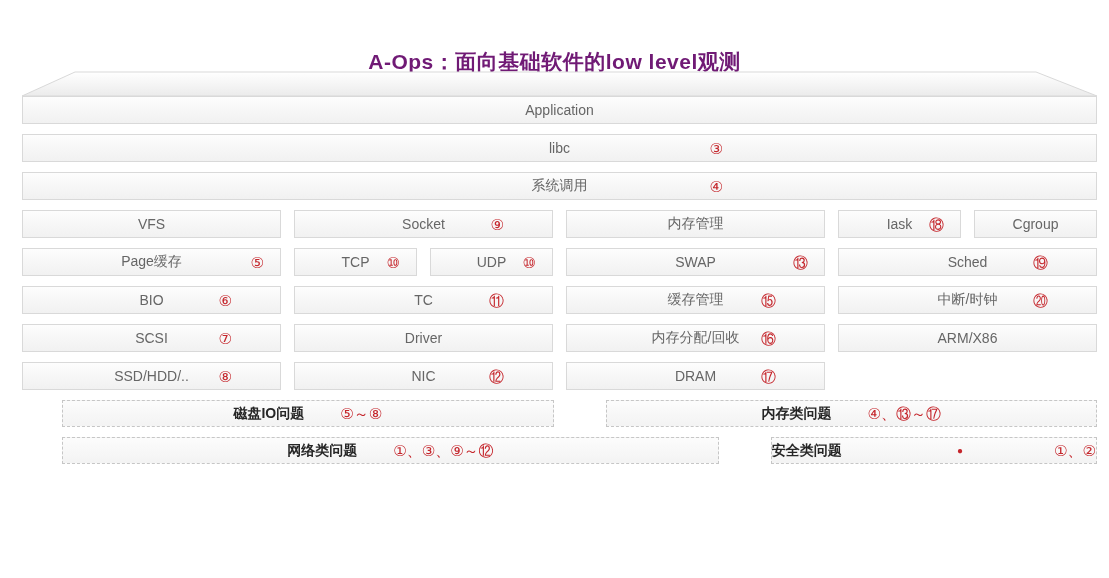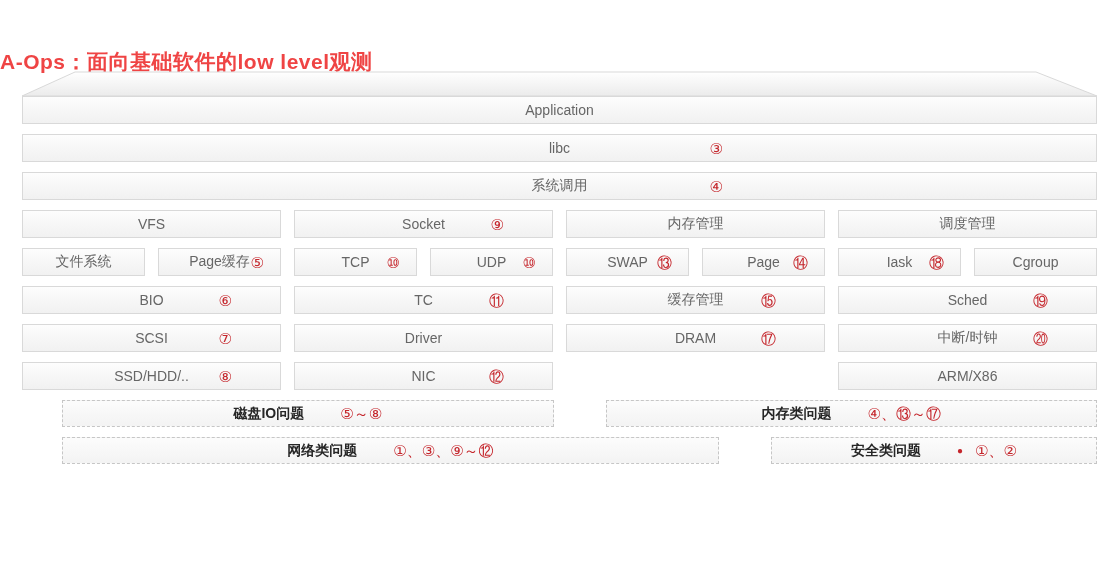--- a/index.html
+++ b/index.html
@@ -1,22 +1,22 @@
 <!DOCTYPE html>
 <html><head>
 <meta charset="utf-8">
 <style>
   html,body{margin:0;padding:0;background:#ffffff;}
   .stage{
     position:relative;width:1109px;height:578px;background:#ffffff;overflow:hidden;
     font-family:"Liberation Sans","DejaVu Sans",sans-serif;
   }
   .title{
-    position:absolute;top:48px;left:0;width:100%;
-    font-size:21px;font-weight:bold;color:#ef4444;letter-spacing:.5px;
+    position:absolute;top:48px;left:0;width:100%;text-align:center;
+    font-size:21px;font-weight:bold;color:#701a75;letter-spacing:.5px;
   }
   .slab{position:absolute;top:71px;left:0;}
   .content{
     position:absolute;top:96px;left:22px;width:1075px;
     display:flex;flex-direction:column;gap:10px;
   }
   .box{
     background:linear-gradient(180deg,#fdfdfd 0%,#f1f1f1 100%);
     border:1px solid #d9d9d9;box-sizing:border-box;
     display:flex;align-items:center;justify-content:center;
@@ -34,21 +34,21 @@
   .prob-row{display:flex;gap:12px;height:27px;}
   .dashed{
     border:1px dashed #c6c6c6;
     background:linear-gradient(180deg,#fcfcfc 0%,#f3f3f3 100%);
     gap:36px;
     margin-left:40px;
   }
   .dashed .plabel{font-weight:bold;color:#262626;font-size:14px;}
   .bullet{font-size:10px;margin-right:-24px;}
   .wide{flex:711 0 0;}
-  .narrow{flex:352 0 0;}
+  .narrow{flex:352 0 0;justify-content:space-between;}
   .third{flex:1 0 0;}
 </style>
 </head>
 <body>
 
 <div class="stage">
 
   <div class="title">A-Ops：面向基础软件的low level观测</div>
 
   <svg class="slab" width="1109" height="26" aria-hidden="true">
@@ -80,24 +80,20 @@
 
       <div class="col">
         <div class="gcell-row">
           <div class="box gcell">
             <span>VFS</span>
             <span class="num"></span>
           </div>
         </div>
         <div class="gcell-row">
           <div class="box gcell half">
-            <span>文件系统</span>
-            <span class="num"></span>
-          </div>
-          <div class="box gcell half">
             <span>Page缓存</span>
             <span class="num">⑤</span>
           </div>
         </div>
         <div class="gcell-row">
           <div class="box gcell">
             <span>BIO</span>
             <span class="num">⑥</span>
           </div>
         </div>
@@ -157,46 +153,42 @@
           <div class="box gcell">
             <span>内存管理</span>
             <span class="num"></span>
           </div>
         </div>
         <div class="gcell-row">
           <div class="box gcell half">
             <span>SWAP</span>
             <span class="num">⑬</span>
           </div>
-          <div class="box gcell half">
-            <span>Page</span>
-            <span class="num">⑭</span>
-          </div>
         </div>
         <div class="gcell-row">
           <div class="box gcell">
             <span>缓存管理</span>
             <span class="num">⑮</span>
           </div>
         </div>
         <div class="gcell-row">
           <div class="box gcell">
+            <span>内存分配/回收</span>
+            <span class="num">⑯</span>
+          </div>
+        </div>
+        <div class="gcell-row">
+          <div class="box gcell">
             <span>DRAM</span>
             <span class="num">⑰</span>
           </div>
         </div>
       </div>
 
       <div class="col">
-        <div class="gcell-row">
-          <div class="box gcell">
-            <span>调度管理</span>
-            <span class="num"></span>
-          </div>
-        </div>
         <div class="gcell-row">
           <div class="box gcell half">
             <span>Iask</span>
             <span class="num">⑱</span>
           </div>
           <div class="box gcell half">
             <span>Cgroup</span>
             <span class="num"></span>
           </div>
         </div>

